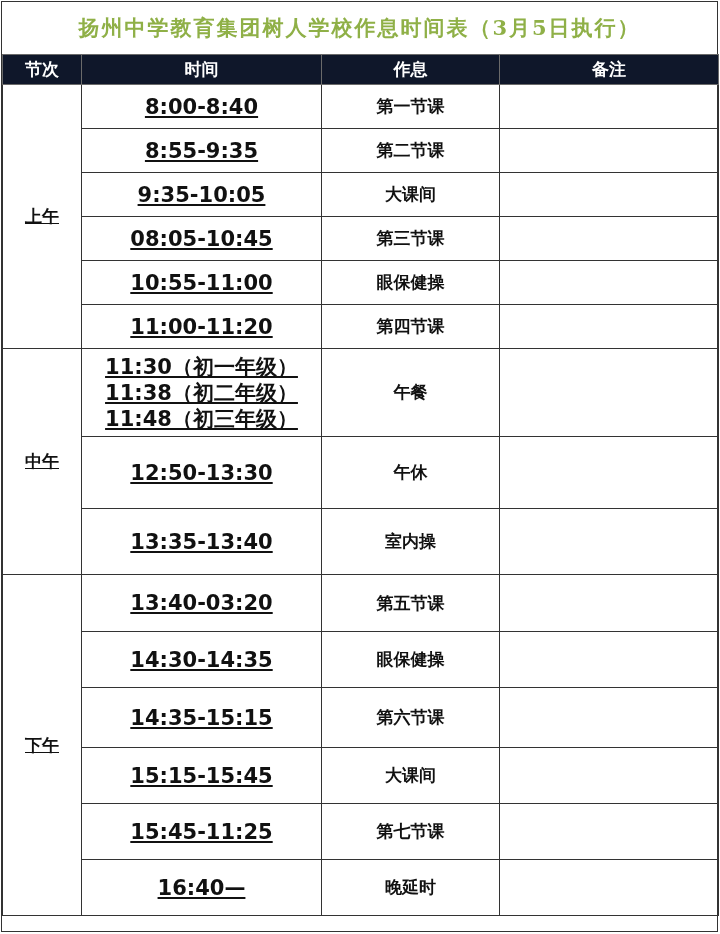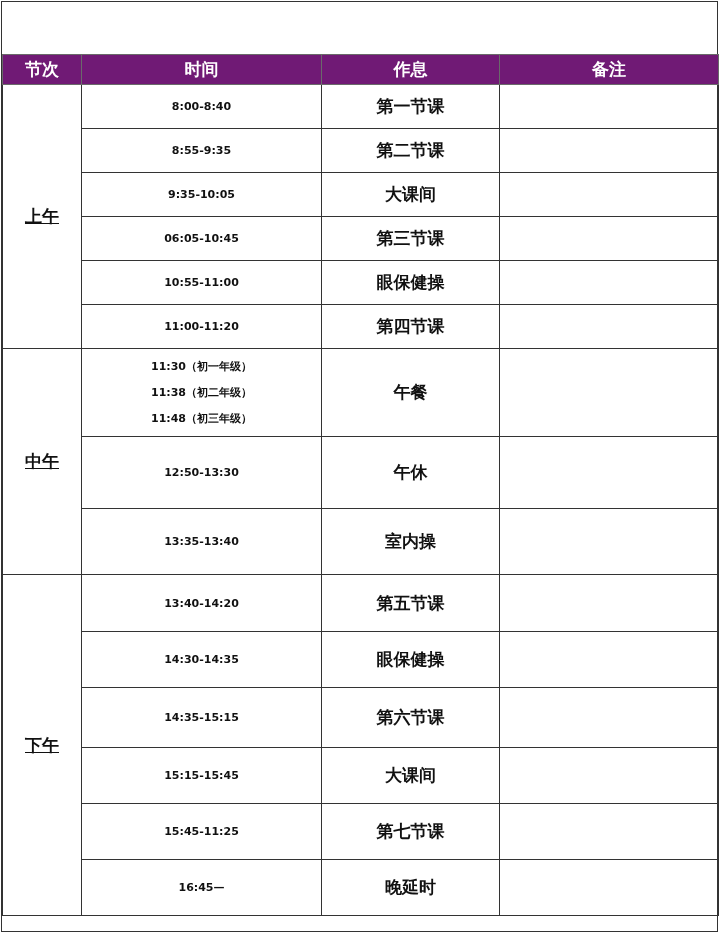--- a/index.html
+++ b/index.html
@@ -8,32 +8,33 @@
   .sheet { position:absolute; left:1px; top:1px; width:717px; height:931px;
            border:1px solid #333; box-sizing:border-box; }
   .title { position:absolute; left:0; top:0; width:715px; height:52px;
            display:flex; align-items:center; justify-content:center;
            color:#8fb047; font-size:21px; font-weight:bold; letter-spacing:2px;
            font-family:"DejaVu Serif", "Liberation Serif", serif; }
   table { position:absolute; left:0; top:52px; border-collapse:collapse;
           table-layout:fixed; width:716px; }
   td, th { border:1px solid #333; text-align:center; vertical-align:middle;
            padding:0; font-size:17px; color:#111; }
-  th { background:#701a75; color:#ffffff; font-weight:bold; height:29px;
+  th { background:#0f172a; color:#ffffff; font-weight:bold; height:29px;
        font-family:"DejaVu Serif", "Liberation Serif", serif; font-size:17px;
        border-color:#6a6a6a; }
   td.period { font-family:"DejaVu Serif", "Liberation Serif", serif; font-weight:bold; font-size:17px;text-decoration:underline; }
-  td.time { font-weight:bold; font-size:11px; }
+  td.time { font-weight:bold; font-size:21px;text-decoration:underline; }
   td.act { font-family:Liberation Sans, sans-serif; font-weight:bold; font-size:17px; }
   .multi div { line-height:26px; }
 </style>
 </head>
 <body>
 
 <div class="sheet">
+  <div class="title">扬州中学教育集团树人学校作息时间表（3月5日执行）</div>
   <table>
     <colgroup>
         <col style="width:79px">
         <col style="width:240px">
         <col style="width:178px">
         <col style="width:219px">
       </colgroup>
     <thead>
       <tr>
         <th>节次</th>
@@ -54,21 +55,21 @@
         <td class="time">8:55-9:35</td>
         <td class="act">第二节课</td>
         <td></td>
       </tr>
       <tr style="height:44px">
         <td class="time">9:35-10:05</td>
         <td class="act">大课间</td>
         <td></td>
       </tr>
       <tr style="height:44px">
-        <td class="time">06:05-10:45</td>
+        <td class="time">08:05-10:45</td>
         <td class="act">第三节课</td>
         <td></td>
       </tr>
       <tr style="height:44px">
         <td class="time">10:55-11:00</td>
         <td class="act">眼保健操</td>
         <td></td>
       </tr>
       <tr style="height:44px">
         <td class="time">11:00-11:20</td>
@@ -92,21 +93,21 @@
         <td></td>
       </tr>
       <tr style="height:66px">
         <td class="time">13:35-13:40</td>
         <td class="act">室内操</td>
         <td></td>
       </tr>
 
       <tr style="height:57px">
         <td rowspan="6" class="period">下午</td>
-        <td class="time">13:40-14:20</td>
+        <td class="time">13:40-03:20</td>
         <td class="act">第五节课</td>
         <td></td>
       </tr>
       <tr style="height:56px">
         <td class="time">14:30-14:35</td>
         <td class="act">眼保健操</td>
         <td></td>
       </tr>
       <tr style="height:60px">
         <td class="time">14:35-15:15</td>
@@ -117,19 +118,19 @@
         <td class="time">15:15-15:45</td>
         <td class="act">大课间</td>
         <td></td>
       </tr>
       <tr style="height:56px">
         <td class="time">15:45-11:25</td>
         <td class="act">第七节课</td>
         <td></td>
       </tr>
       <tr style="height:56px">
-        <td class="time">16:45—</td>
+        <td class="time">16:40—</td>
         <td class="act">晚延时</td>
         <td></td>
       </tr>
     </tbody>
   </table>
 </div>
 
 </body></html>

